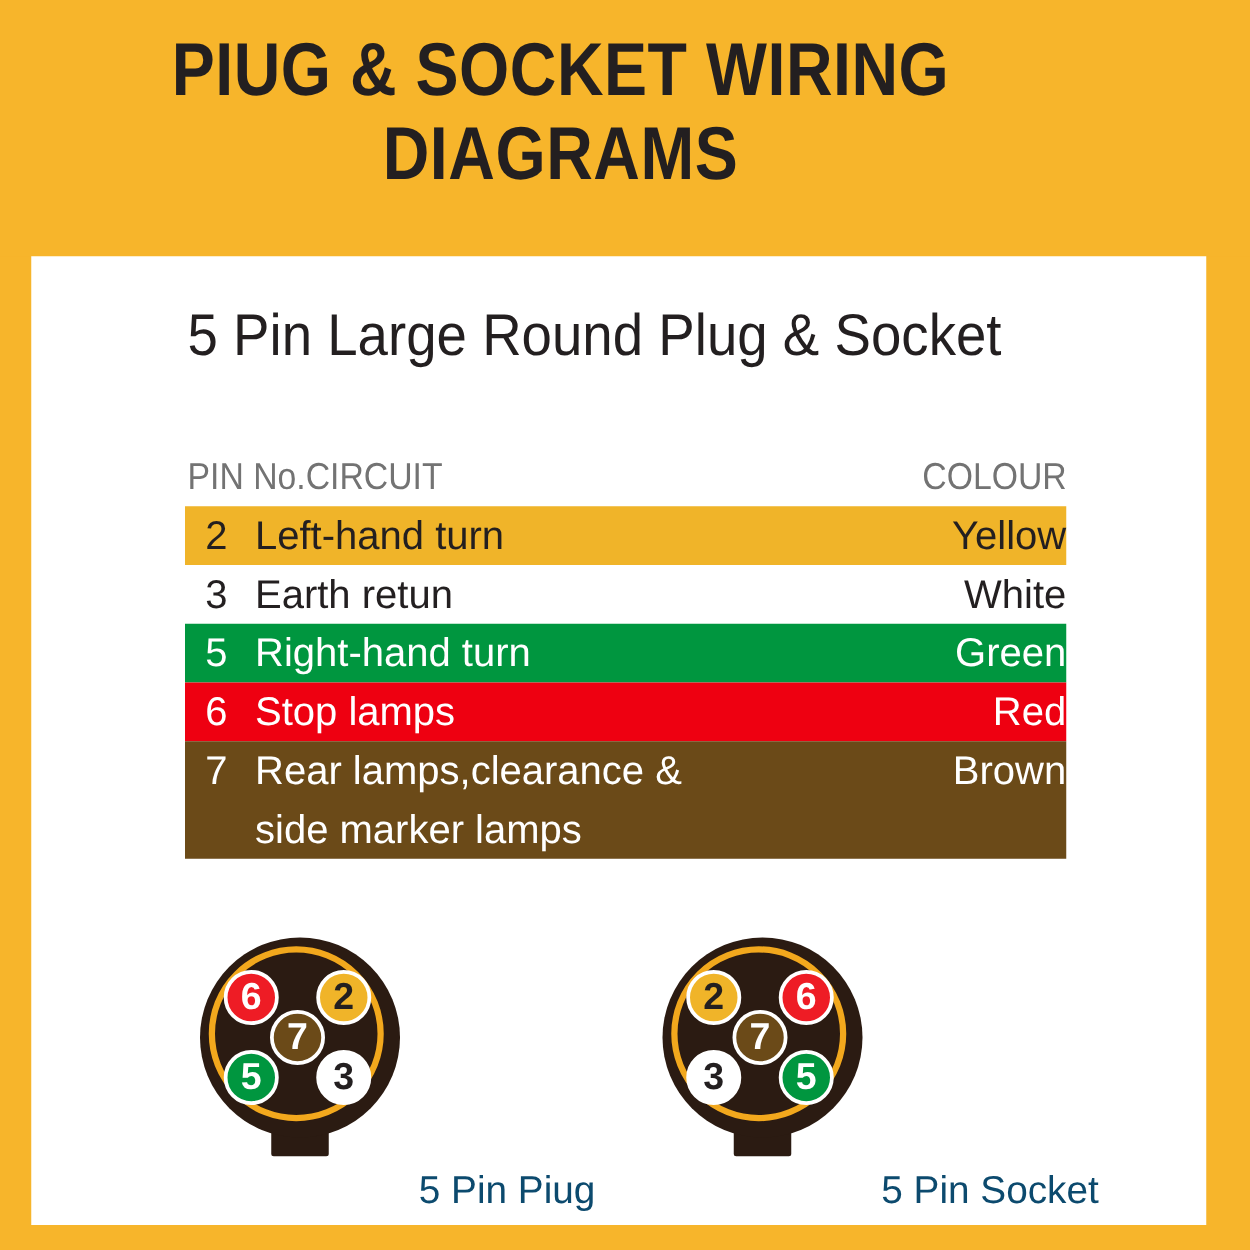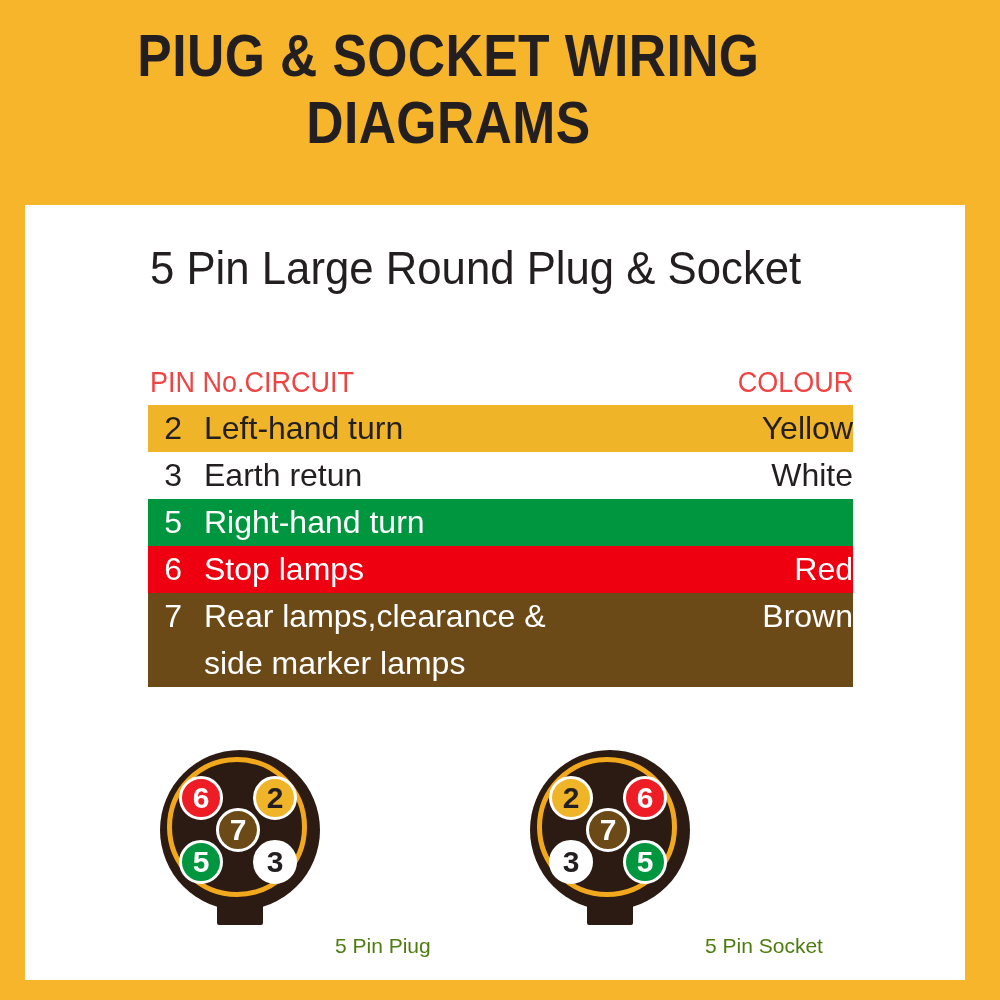--- a/index.html
+++ b/index.html
@@ -69,21 +69,21 @@
   
   #wiring-table {
     position: absolute;
     left: 123px;
     top: 160px;
     width: 705px;
   }
   .thead {
     position: relative;
     height: 40px;
-    color: #ef4444;
+    color: #737373;
     font-family: "Liberation Sans Narrow", "Liberation Sans", sans-serif;
     font-size: 30px;
     letter-spacing: 0px;
   }
   .thead .th-left {
     position: absolute;
     left: 2px;
     top: 0;
     transform: scaleX(0.9);
     transform-origin: left top;
@@ -202,23 +202,23 @@
   .pos-ll { left: 19px;  top: 90px; }
   .pos-lr { left: 93px;  top: 90px; }
 
   .conn-caption {
     position: absolute;
     top: 184px;
     left: 0;
     width: 400px;
     padding-left: 205px;
     box-sizing: border-box;
-    color: #4d7c0f;
-    font-family: "Liberation Sans Narrow", "Liberation Sans", sans-serif;
-    font-size: 21px;
+    color: #0c4a6e;
+    font-family: "Liberation Sans Narrow", "Liberation Sans", sans-serif;
+    font-size: 31px;
     white-space: nowrap;
   }
 </style>
 </head>
 <body>
 
 <div id="banner">
   <div id="main-title">PIUG &amp; SOCKET WIRING
 DIAGRAMS</div>
 </div>
@@ -239,20 +239,21 @@
           <span class="c-colour">Yellow</span>
         </div>
         <div class="trow" style="background: rgb(255, 255, 255); color: rgb(35, 31, 32);">
           <span class="c-pin">3</span>
           <span class="c-circuit">Earth retun</span>
           <span class="c-colour">White</span>
         </div>
         <div class="trow" style="background: rgb(0, 150, 63); color: rgb(255, 255, 255);">
           <span class="c-pin">5</span>
           <span class="c-circuit">Right-hand turn</span>
+          <span class="c-colour">Green</span>
         </div>
         <div class="trow" style="background: rgb(238, 0, 17); color: rgb(255, 255, 255);">
           <span class="c-pin">6</span>
           <span class="c-circuit">Stop lamps</span>
           <span class="c-colour">Red</span>
         </div>
         <div class="trow tall" style="background: rgb(107, 74, 24); color: rgb(255, 255, 255);">
           <span class="c-pin">7</span>
           <span class="c-circuit">Rear lamps,clearance &amp;
 side marker lamps</span>

